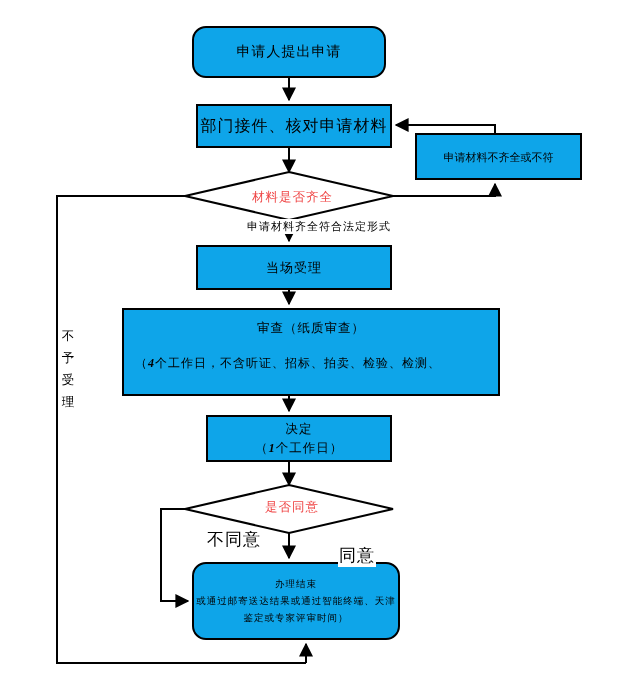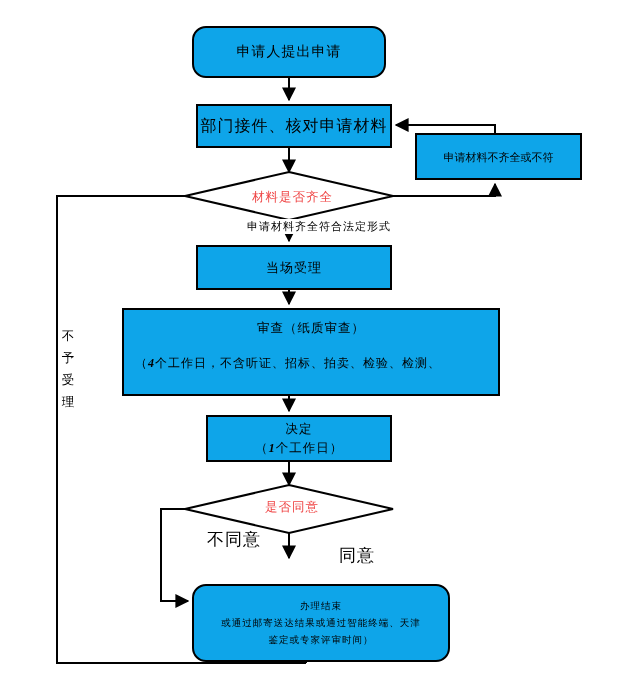--- a/index.html
+++ b/index.html
@@ -47,21 +47,21 @@
   }
   .n-start      { left:192px; top:26px;  width:194px; height:52px;  font-size:14px; }
   .n-intake     { left:196px; top:104px; width:196px; height:44px;  font-size:16px;justify-content:center; }
   .n-supplement { left:415px; top:133px; width:167px; height:47px;  font-size:11px; border-width:2px; }
   .n-supplement .line { letter-spacing: 0px; line-height: 18px; }
   .n-accept     { left:196px; top:245px; width:196px; height:45px;  font-size:13px; }
   .n-review     { left:122px; top:308px; width:378px; height:88px;  font-size:12px; justify-content:flex-start; padding-top:10px; }
   .n-review .title { font-size:12.5px; margin-bottom:16px; letter-spacing:1px; }
   .n-review .body  { font-size:12px; line-height:21px; text-align:left; width:352px; letter-spacing:0.5px;}
   .n-decision   { left:206px; top:415px; width:186px; height:47px;  font-size:12.5px; line-height:19px; }
-  .n-finish     { left:192px; top:584px; width:258px; height:78px;  font-size:9.5px; line-height:17px; }
+  .n-finish     { left:192px; top:562px; width:208px; height:78px;  font-size:9.5px; line-height:17px; }
 
   .diamond-label {
     position: absolute;
     z-index: 4;
     font-size: 12.5px;
     letter-spacing: 1px;
     color: #ef4444;
     white-space: nowrap;
     background: #ffffff;
     padding: 0 2px;

